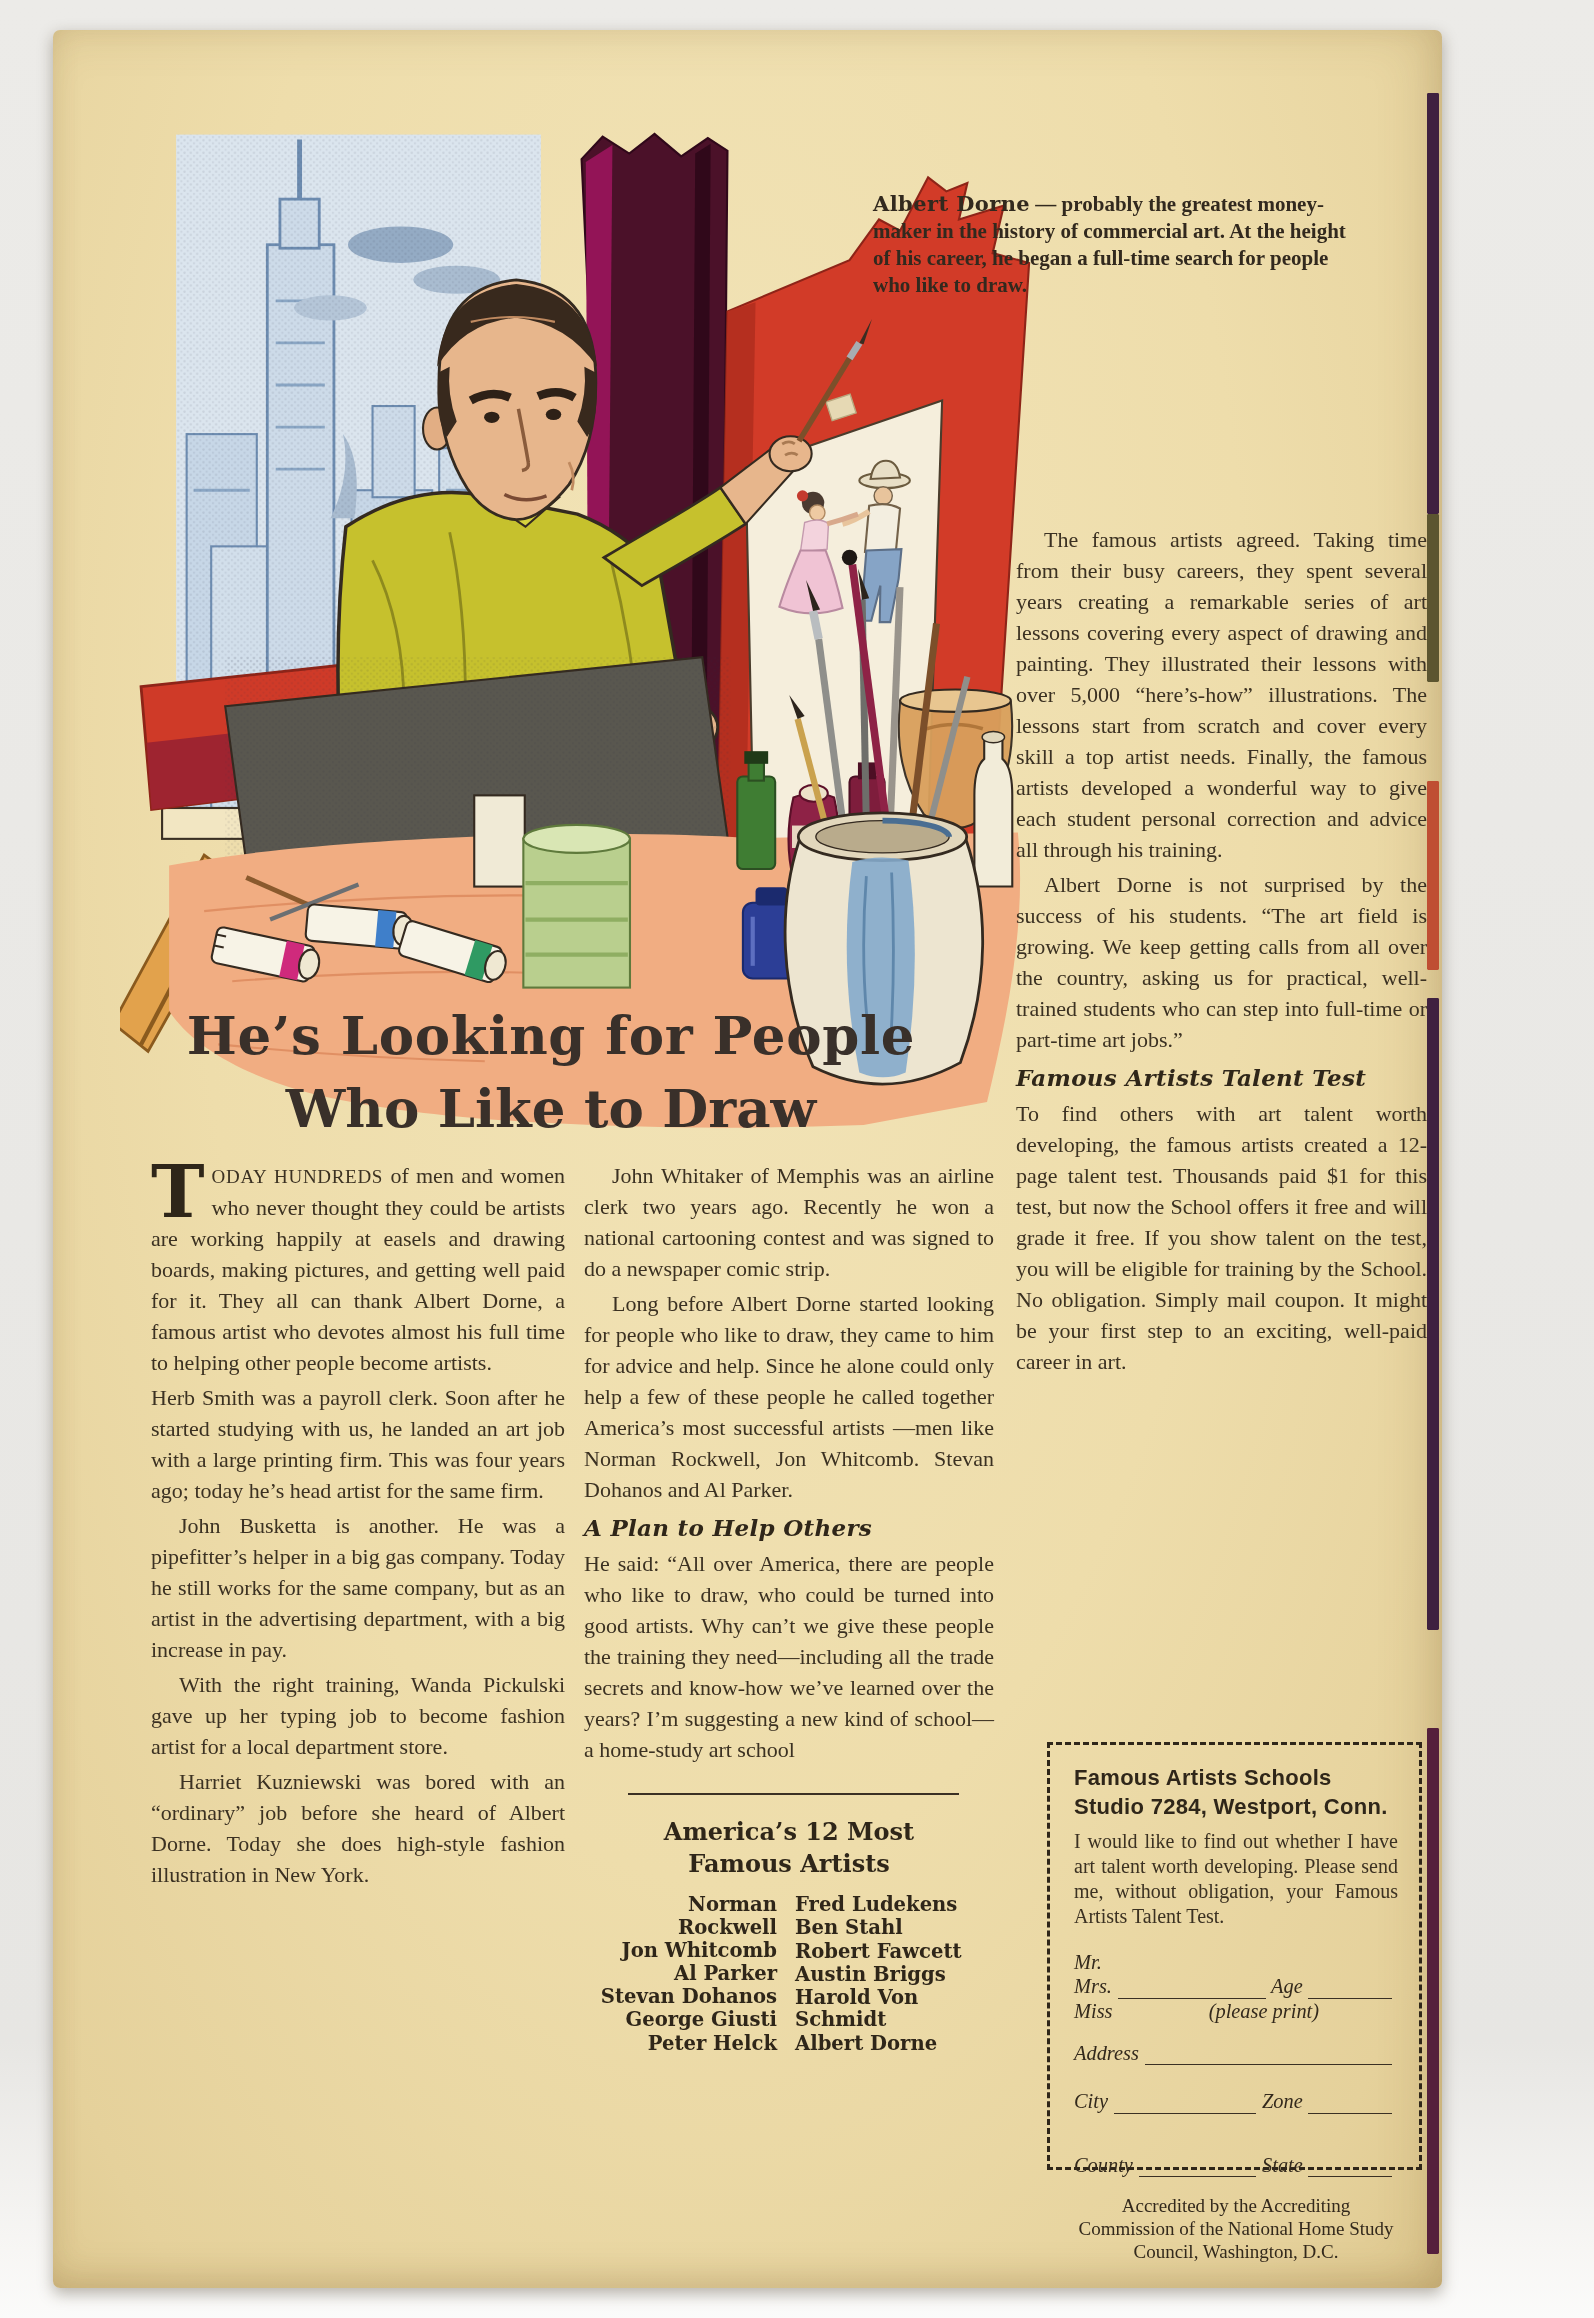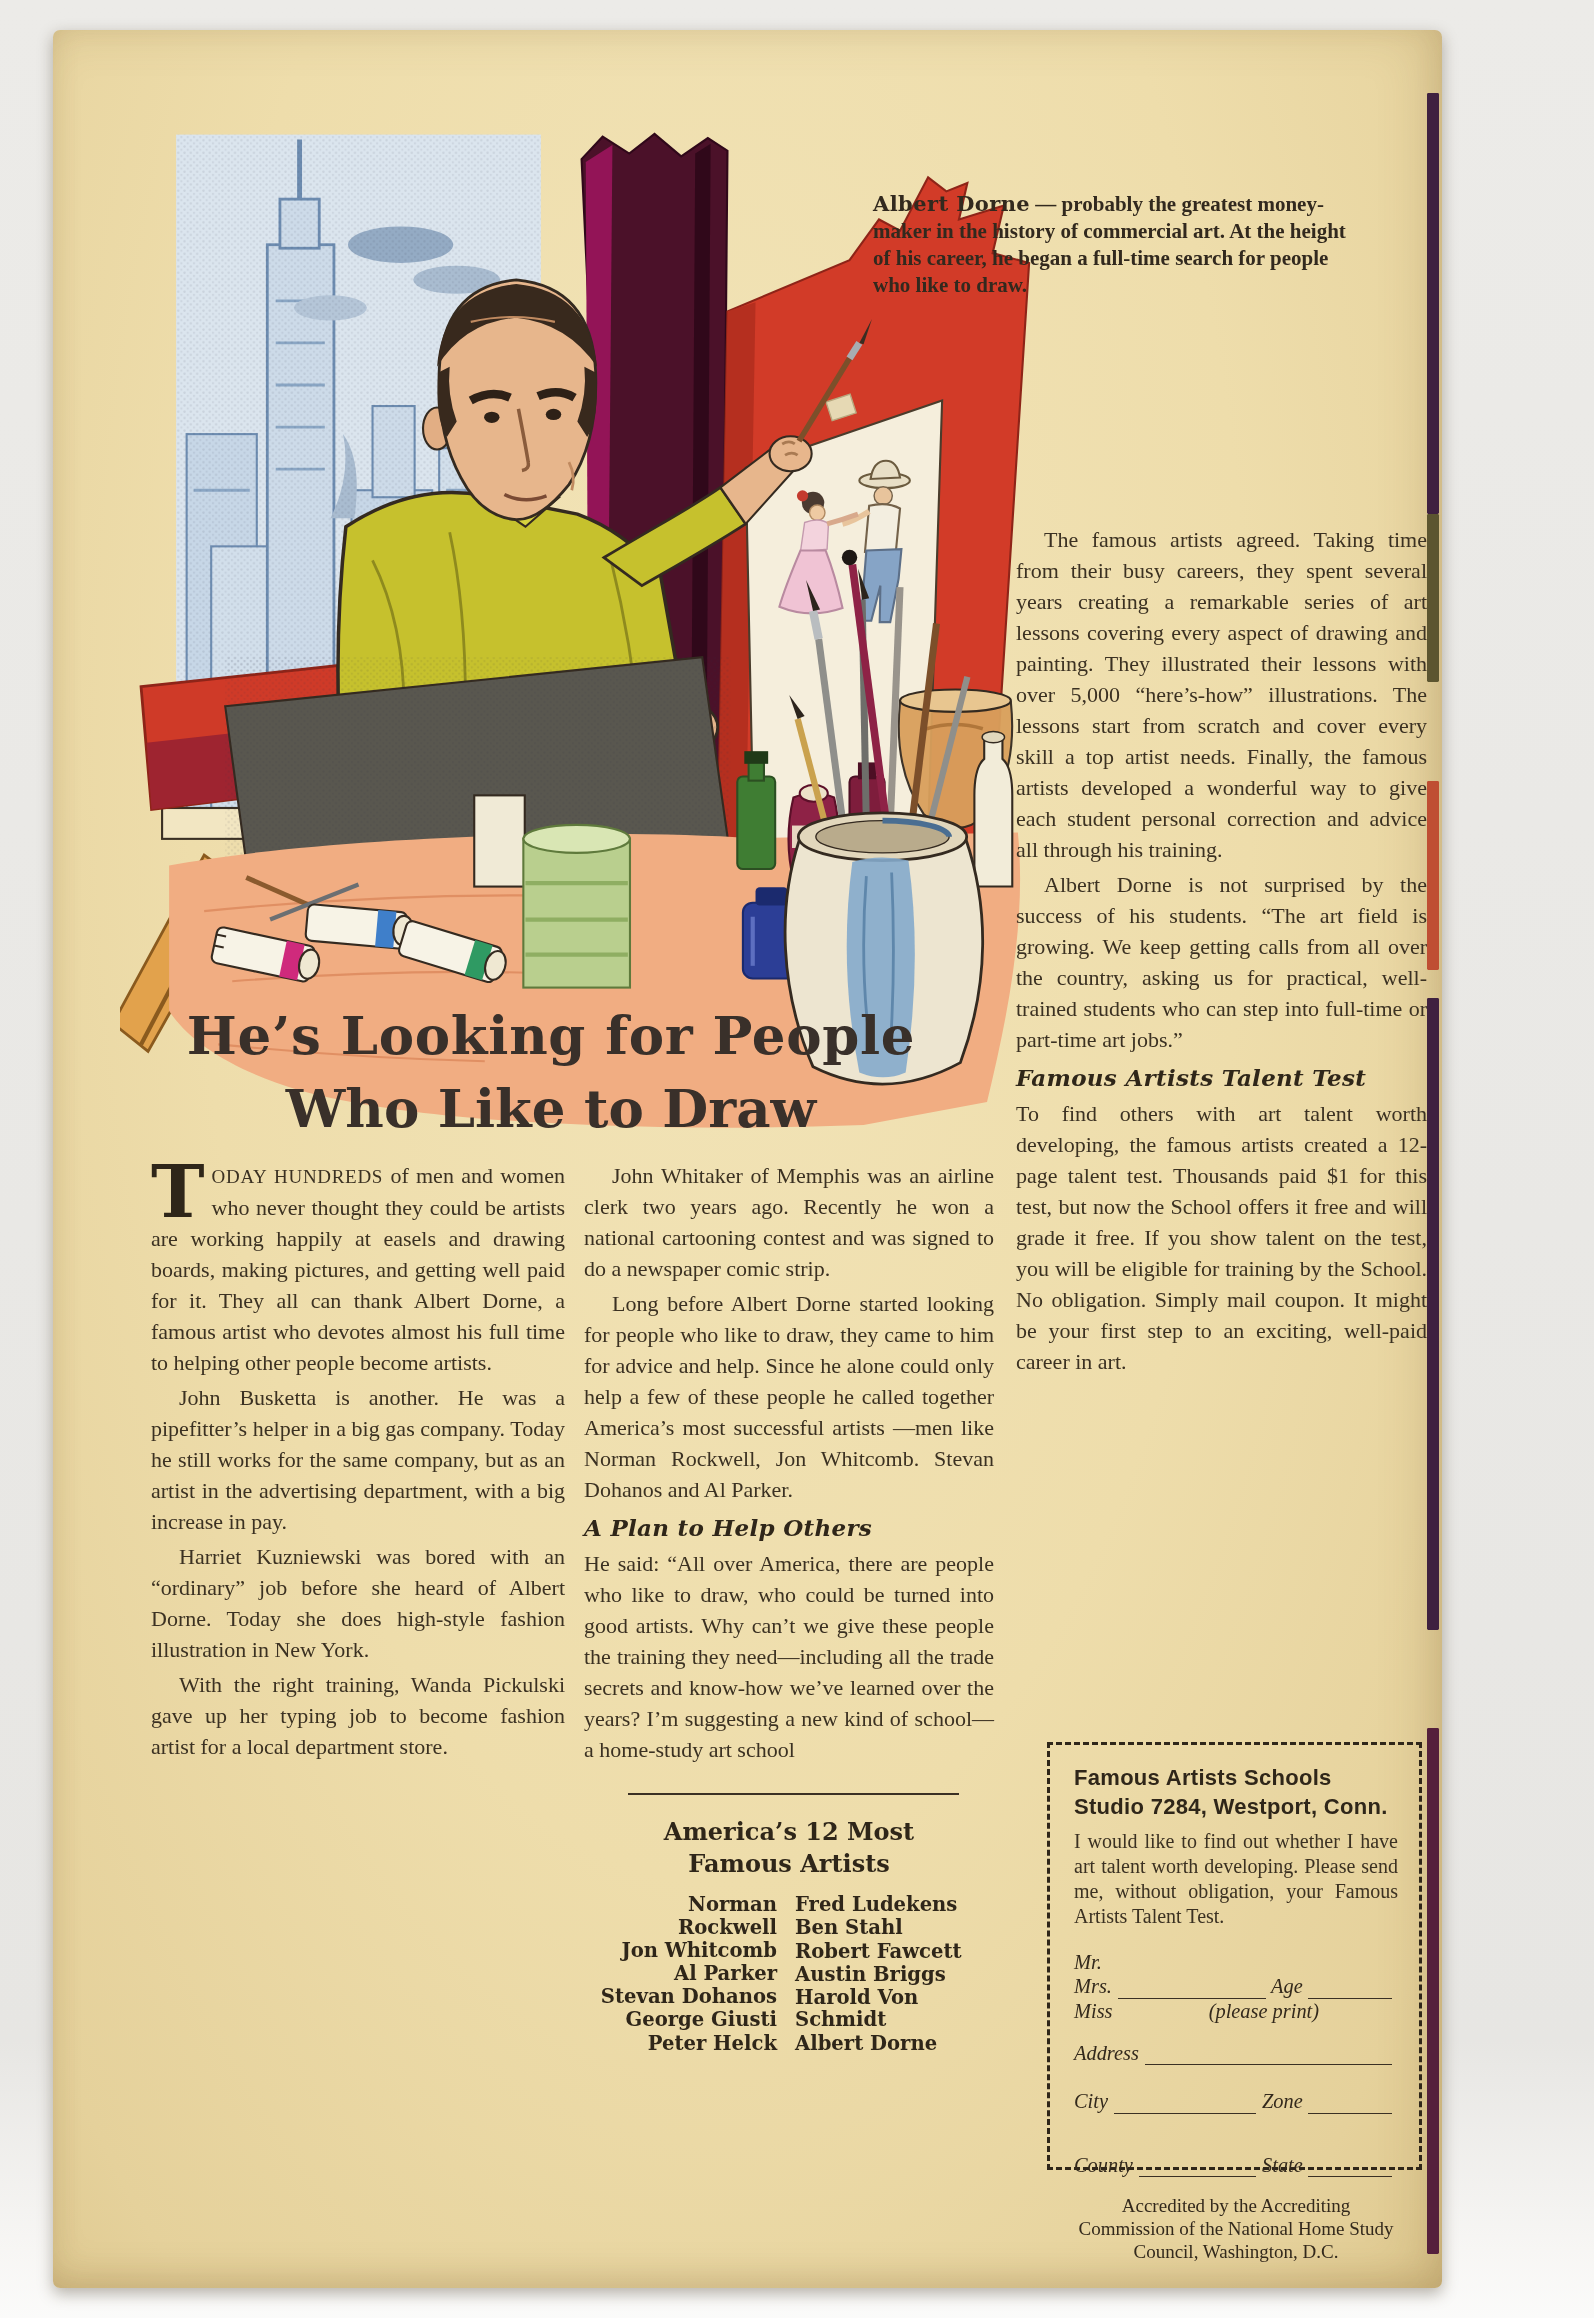--- a/index.html
+++ b/index.html
@@ -266,23 +266,24 @@
       <span class="lead">Albert Dorne</span><span> — probably the greatest money-maker in the history of commercial art. At the height of his career, he began a full-time search for people who like to draw.</span>
     </div>
 
     <div class="title">
       <div class="l1">He’s Looking for People</div>
       <div class="l2">Who Like to Draw</div>
     </div>
 
     <div class="col left-col">
       <p><span class="dropcap">T</span><span class="smallcaps">ODAY HUNDREDS</span><span> of men and women who never thought they could be artists are working happily at easels and drawing boards, making pictures, and getting well paid for it. They all can thank Albert Dorne, a famous artist who devotes almost his full time to helping other people become artists.</span></p>
+      <p>Herb Smith was a payroll clerk. Soon after he started studying with us, he landed an art job with a large printing firm. This was four years ago; today he’s head artist for the same firm.</p>
       <p class="ind">John Busketta is another. He was a pipefitter’s helper in a big gas company. Today he still works for the same company, but as an artist in the advertising department, with a big increase in pay.</p>
+      <p class="ind">With the right training, Wanda Pickulski gave up her typing job to become fashion artist for a local department store.</p>
       <p class="ind">Harriet Kuzniewski was bored with an “ordinary” job before she heard of Albert Dorne. Today she does high-style fashion illustration in New York.</p>
-      <p class="ind">With the right training, Wanda Pickulski gave up her typing job to become fashion artist for a local department store.</p>
     </div>
 
     <div class="col mid-col">
       <p class="ind">John Whitaker of Memphis was an airline clerk two years ago. Recently he won a national cartooning contest and was signed to do a newspaper comic strip.</p>
       <p class="ind">Long before Albert Dorne started looking for people who like to draw, they came to him for advice and help. Since he alone could only help a few of these people he called together America’s most successful artists —men like Norman Rockwell, Jon Whitcomb. Stevan Dohanos and Al Parker.</p>
       <div class="subhead">A Plan to Help Others</div>
       <p>He said: “All over America, there are people who like to draw, who could be turned into good artists. Why can’t we give these people the training they need—including all the trade secrets and know-how we’ve learned over the years? I’m suggesting a new kind of school—a home-study art school</p>
       <hr class="rule">
       <div class="fa-head">
         <div>America’s 12 Most</div>

